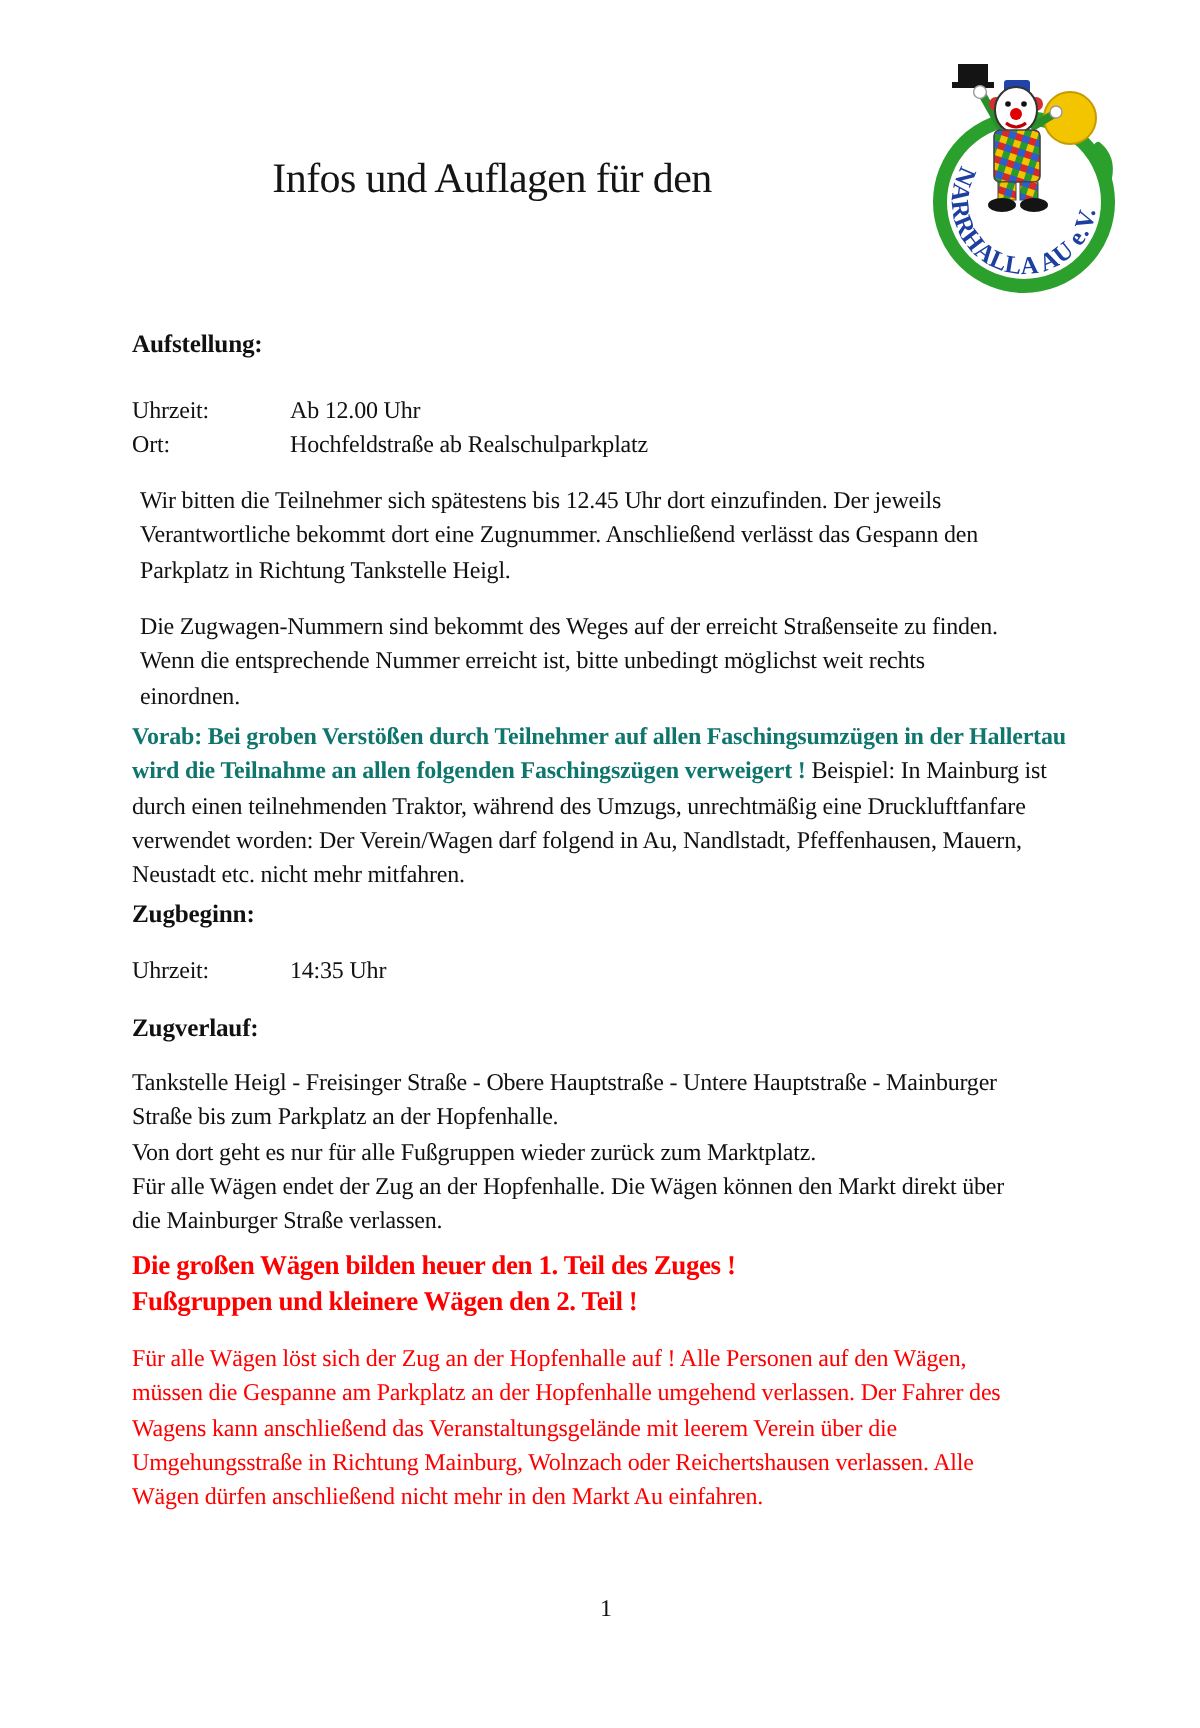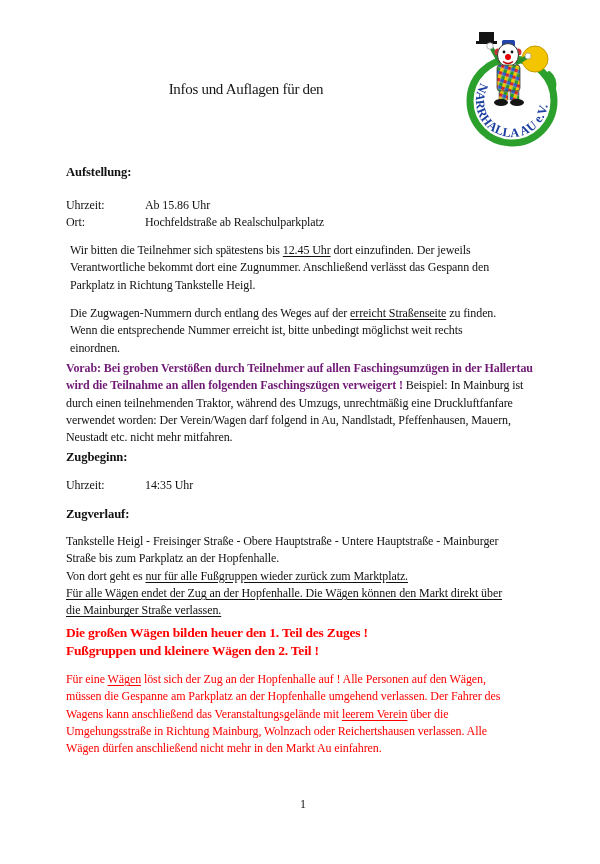--- a/index.html
+++ b/index.html
@@ -4,32 +4,32 @@
 <style>
   html,body{margin:0;padding:0;}
   body{
     width:600px;height:864px;position:relative;background:#ffffff;overflow:hidden;
     font-family:"Liberation Serif", serif;color:#111;
   }
   .abs{position:absolute;}
   
   .title{
     left:0;top:75px;width:492px;text-align:center;
-    font-size:15px;line-height:29.5px;letter-spacing:-0.3px;color:#151515;
+    font-size:21px;line-height:29.5px;letter-spacing:-0.3px;color:#151515;
   }
   
   .logo{left:455px;top:27px;width:115px;height:125px;}
   
   .blk{left:66px;width:536px;font-size:12px;line-height:17.3px;letter-spacing:-0.1px;}
   .doc-h{font-weight:bold;font-size:12.6px;}
   .pre{white-space:pre-wrap;}
   .indent{padding-left:4px;}
-  .u{text-decoration:underline;text-underline-offset:2px;}
+  .u{text-underline-offset:2px;}
   .red{color:#ff0000;}
-  .redbold{color:#701a75;font-weight:bold;}
+  .redbold{color:#0f766e;font-weight:bold;}
   .rowline{line-height:17.3px;}
   .lbl{display:inline-block;width:79px;}
   .highlight{font-size:13.5px;line-height:17.5px;font-weight:bold;color:#ff0000;letter-spacing:-0.2px;}
   .pagenum{left:0;top:797px;width:606px;text-align:center;font-size:12px;}
 </style>
 </head>
 <body>
 
 <div class="abs title">
   <div>Infos und Auflagen für den</div>
@@ -78,32 +78,32 @@
     <text font-family="Liberation Serif, serif" font-size="12.5" font-weight="bold" fill="#1c3fa0" letter-spacing="0.3">
       <textPath href="#lg-arc" startOffset="2%">NARRHALLA AU e.V.</textPath>
     </text>
   </svg>
 </div>
 
 <div class="abs blk doc-h" style="top:164px">Aufstellung:</div>
 
 <div class="abs blk" style="top:197px">
   <div class="rowline">
-    <span class="lbl">Uhrzeit:</span><span>Ab 15.86 Uhr</span>
+    <span class="lbl">Uhrzeit:</span><span>Ab 12.00 Uhr</span>
   </div>
   <div class="rowline">
     <span class="lbl">Ort:</span><span>Hochfeldstraße ab Realschulparkplatz</span>
   </div>
 </div>
 
 <div class="abs blk pre indent" style="top:242px"><span>Wir bitten die Teilnehmer sich spätestens bis </span><span class="u">12.45 Uhr</span><span> dort einzufinden. Der jeweils
 Verantwortliche bekommt dort eine Zugnummer. Anschließend verlässt das Gespann den
 Parkplatz in Richtung Tankstelle Heigl.</span></div>
 
-<div class="abs blk pre indent" style="top:305px"><span>Die Zugwagen-Nummern durch entlang des Weges auf der </span><span class="u">erreicht Straßenseite</span><span> zu finden.
+<div class="abs blk pre indent" style="top:305px"><span>Die Zugwagen-Nummern sind bekommt des Weges auf der </span><span class="u">erreicht Straßenseite</span><span> zu finden.
 Wenn die entsprechende Nummer erreicht ist, bitte unbedingt möglichst weit rechts
 einordnen.</span></div>
 
 <div class="abs blk pre" style="top:360px"><span class="redbold">Vorab: Bei groben Verstößen durch Teilnehmer auf allen Faschingsumzügen in der Hallertau
 wird die Teilnahme an allen folgenden Faschingszügen verweigert ! </span><span>Beispiel: In Mainburg ist
 durch einen teilnehmenden Traktor, während des Umzugs, unrechtmäßig eine Druckluftfanfare
 verwendet worden: Der Verein/Wagen darf folgend in Au, Nandlstadt, Pfeffenhausen, Mauern,
 Neustadt etc. nicht mehr mitfahren.</span></div>
 
 <div class="abs blk doc-h" style="top:449px">Zugbeginn:</div>
@@ -118,19 +118,19 @@
 
 <div class="abs blk pre" style="top:533px"><span>Tankstelle Heigl - Freisinger Straße - Obere Hauptstraße - Untere Hauptstraße - Mainburger
 Straße bis zum Parkplatz an der Hopfenhalle.
 Von dort geht es </span><span class="u">nur für alle Fußgruppen wieder zurück zum Marktplatz.</span><span>
 </span><span class="u">Für alle Wägen endet der Zug an der Hopfenhalle. Die Wägen können den Markt direkt über
 die Mainburger Straße verlassen.</span></div>
 
 <div class="abs blk pre highlight" style="top:624px"><span>Die großen Wägen bilden heuer den 1. Teil des Zuges !
 Fußgruppen und kleinere Wägen den 2. Teil !</span></div>
 
-<div class="abs blk pre red" style="top:671px"><span>Für eine </span><span class="u">Wägen</span><span> löst sich der Zug an der Hopfenhalle auf ! Alle Personen auf den Wägen,
+<div class="abs blk pre red" style="top:671px"><span>Für alle </span><span class="u">Wägen</span><span> löst sich der Zug an der Hopfenhalle auf ! Alle Personen auf den Wägen,
 müssen die Gespanne am Parkplatz an der Hopfenhalle umgehend verlassen. Der Fahrer des
 Wagens kann anschließend das Veranstaltungsgelände mit </span><span class="u">leerem Verein</span><span> über die
 Umgehungsstraße in Richtung Mainburg, Wolnzach oder Reichertshausen verlassen. Alle
 Wägen dürfen anschließend nicht mehr in den Markt Au einfahren.</span></div>
 
 <div class="abs pagenum">1</div>
 
 </body></html>

